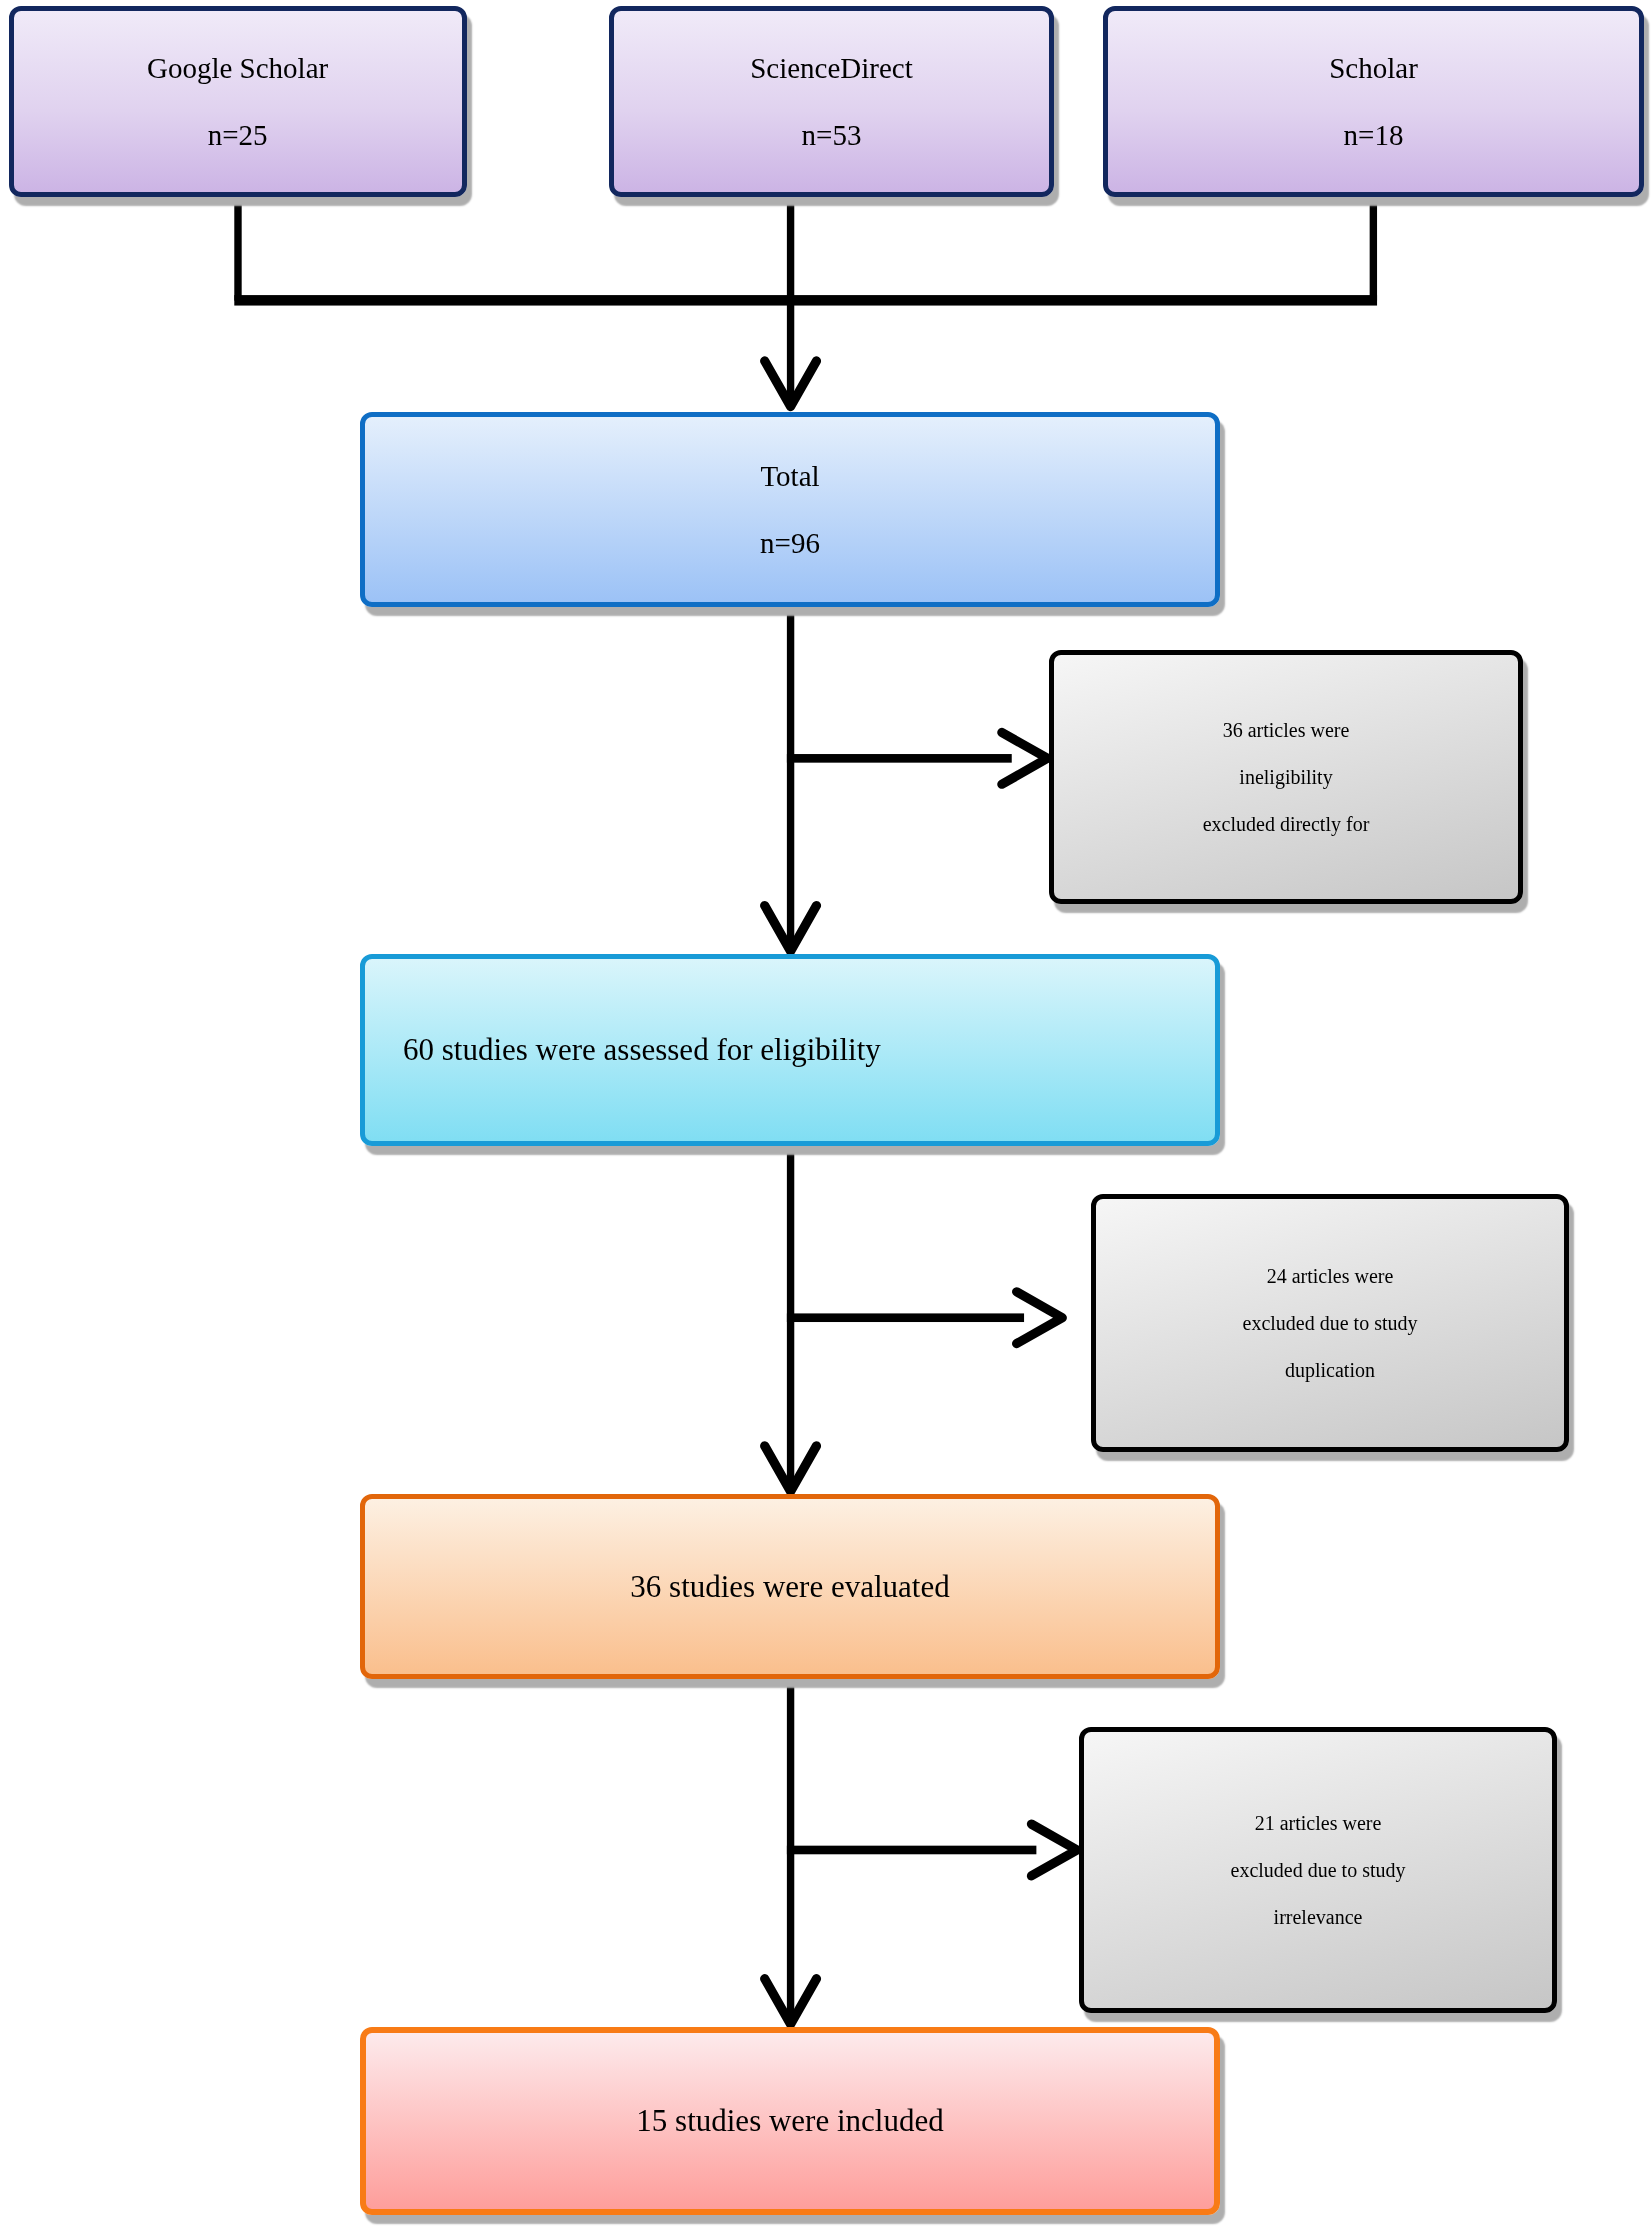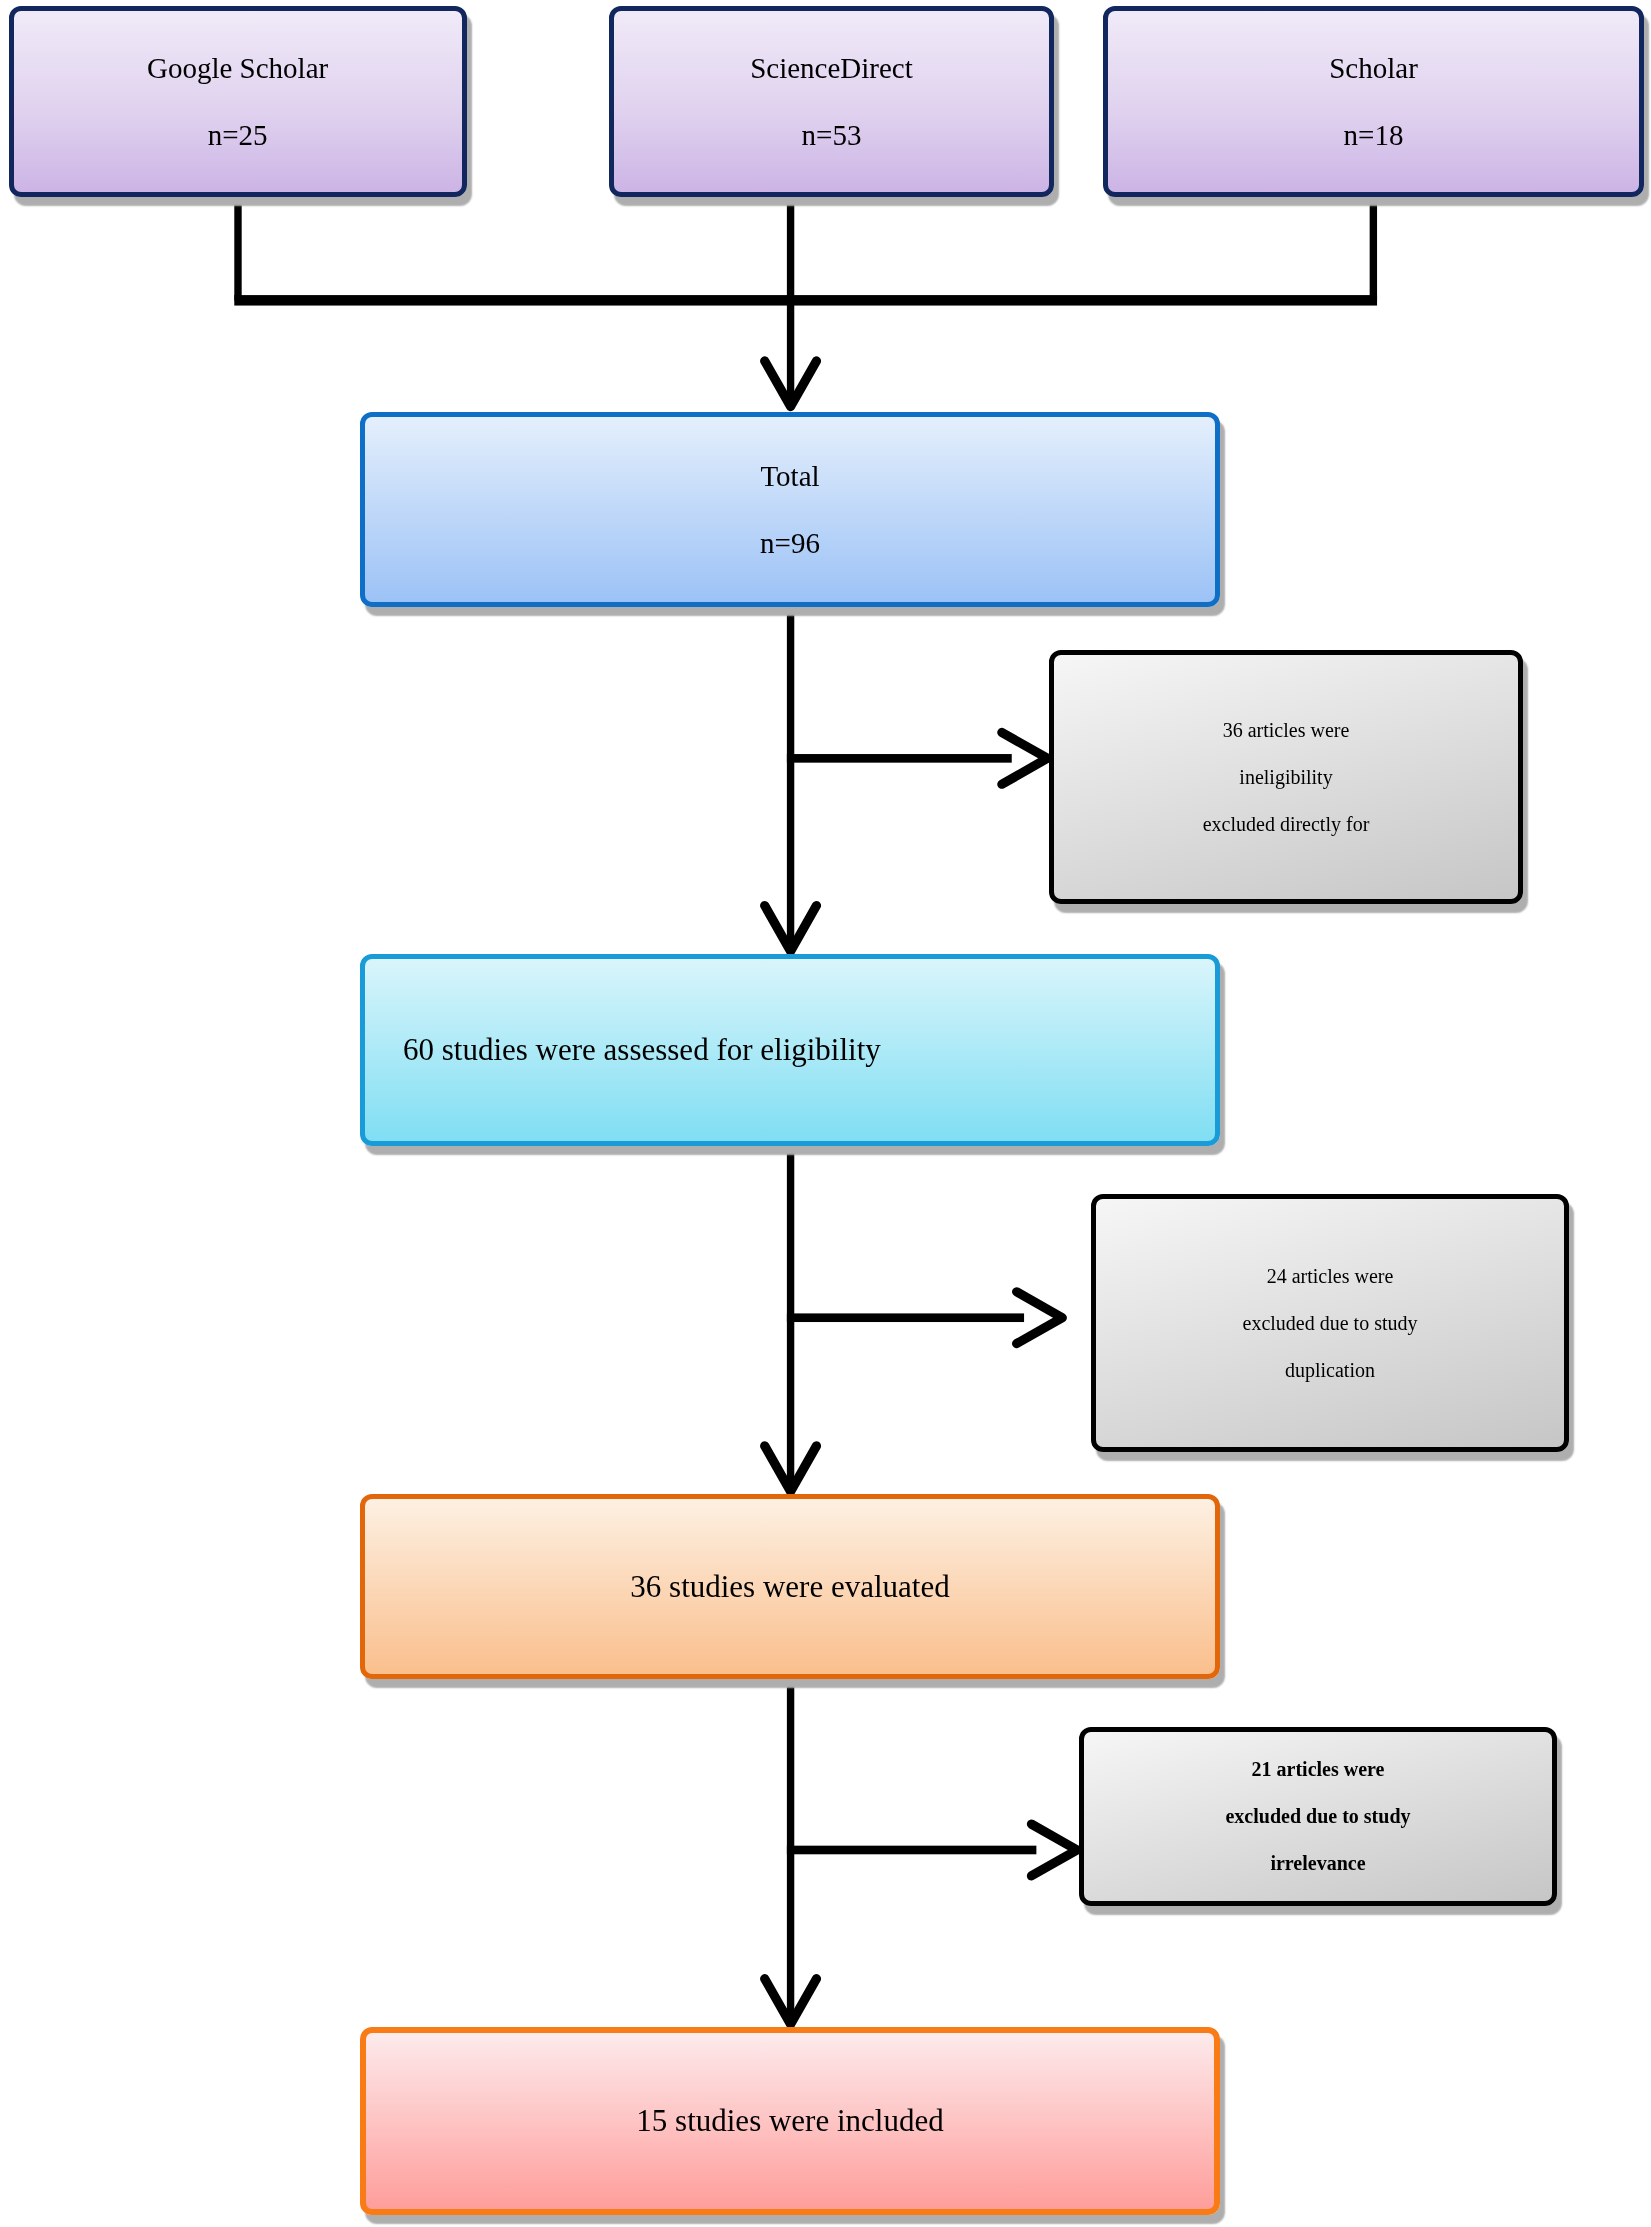--- a/index.html
+++ b/index.html
@@ -85,21 +85,21 @@
   }
   .gray {
     border: 5.5px solid var(--exclusion-border, #000000);
     background: linear-gradient(165deg,
       var(--exclusion-fill-top, #f6f6f6) 0%,
       var(--exclusion-fill-bottom, #c6c6c6) 100%);
     font-size: 20px;
   }
   #box-gray1 { left: 1049px; top: 650px; width: 474px; height: 254px; }
   #box-gray2 { left: 1064px; top: 1194px; width: 478px; height: 258px; margin-left: 27px; }
-  #box-gray3 { left: 1079px; top: 1727px; width: 478px; height: 179px; font-weight: bold; }
+  #box-gray3 { left: 1079px; top: 1727px; width: 478px; height: 286px; }
   .glines span { display: block; line-height: 2.35; }
   .conn { fill: var(--connector, #000000); }
   .ahead {
     fill: none;
     stroke: var(--connector, #000000);
     stroke-width: 15;
     stroke-linecap: round;
     stroke-linejoin: round;
   }
 </style>

